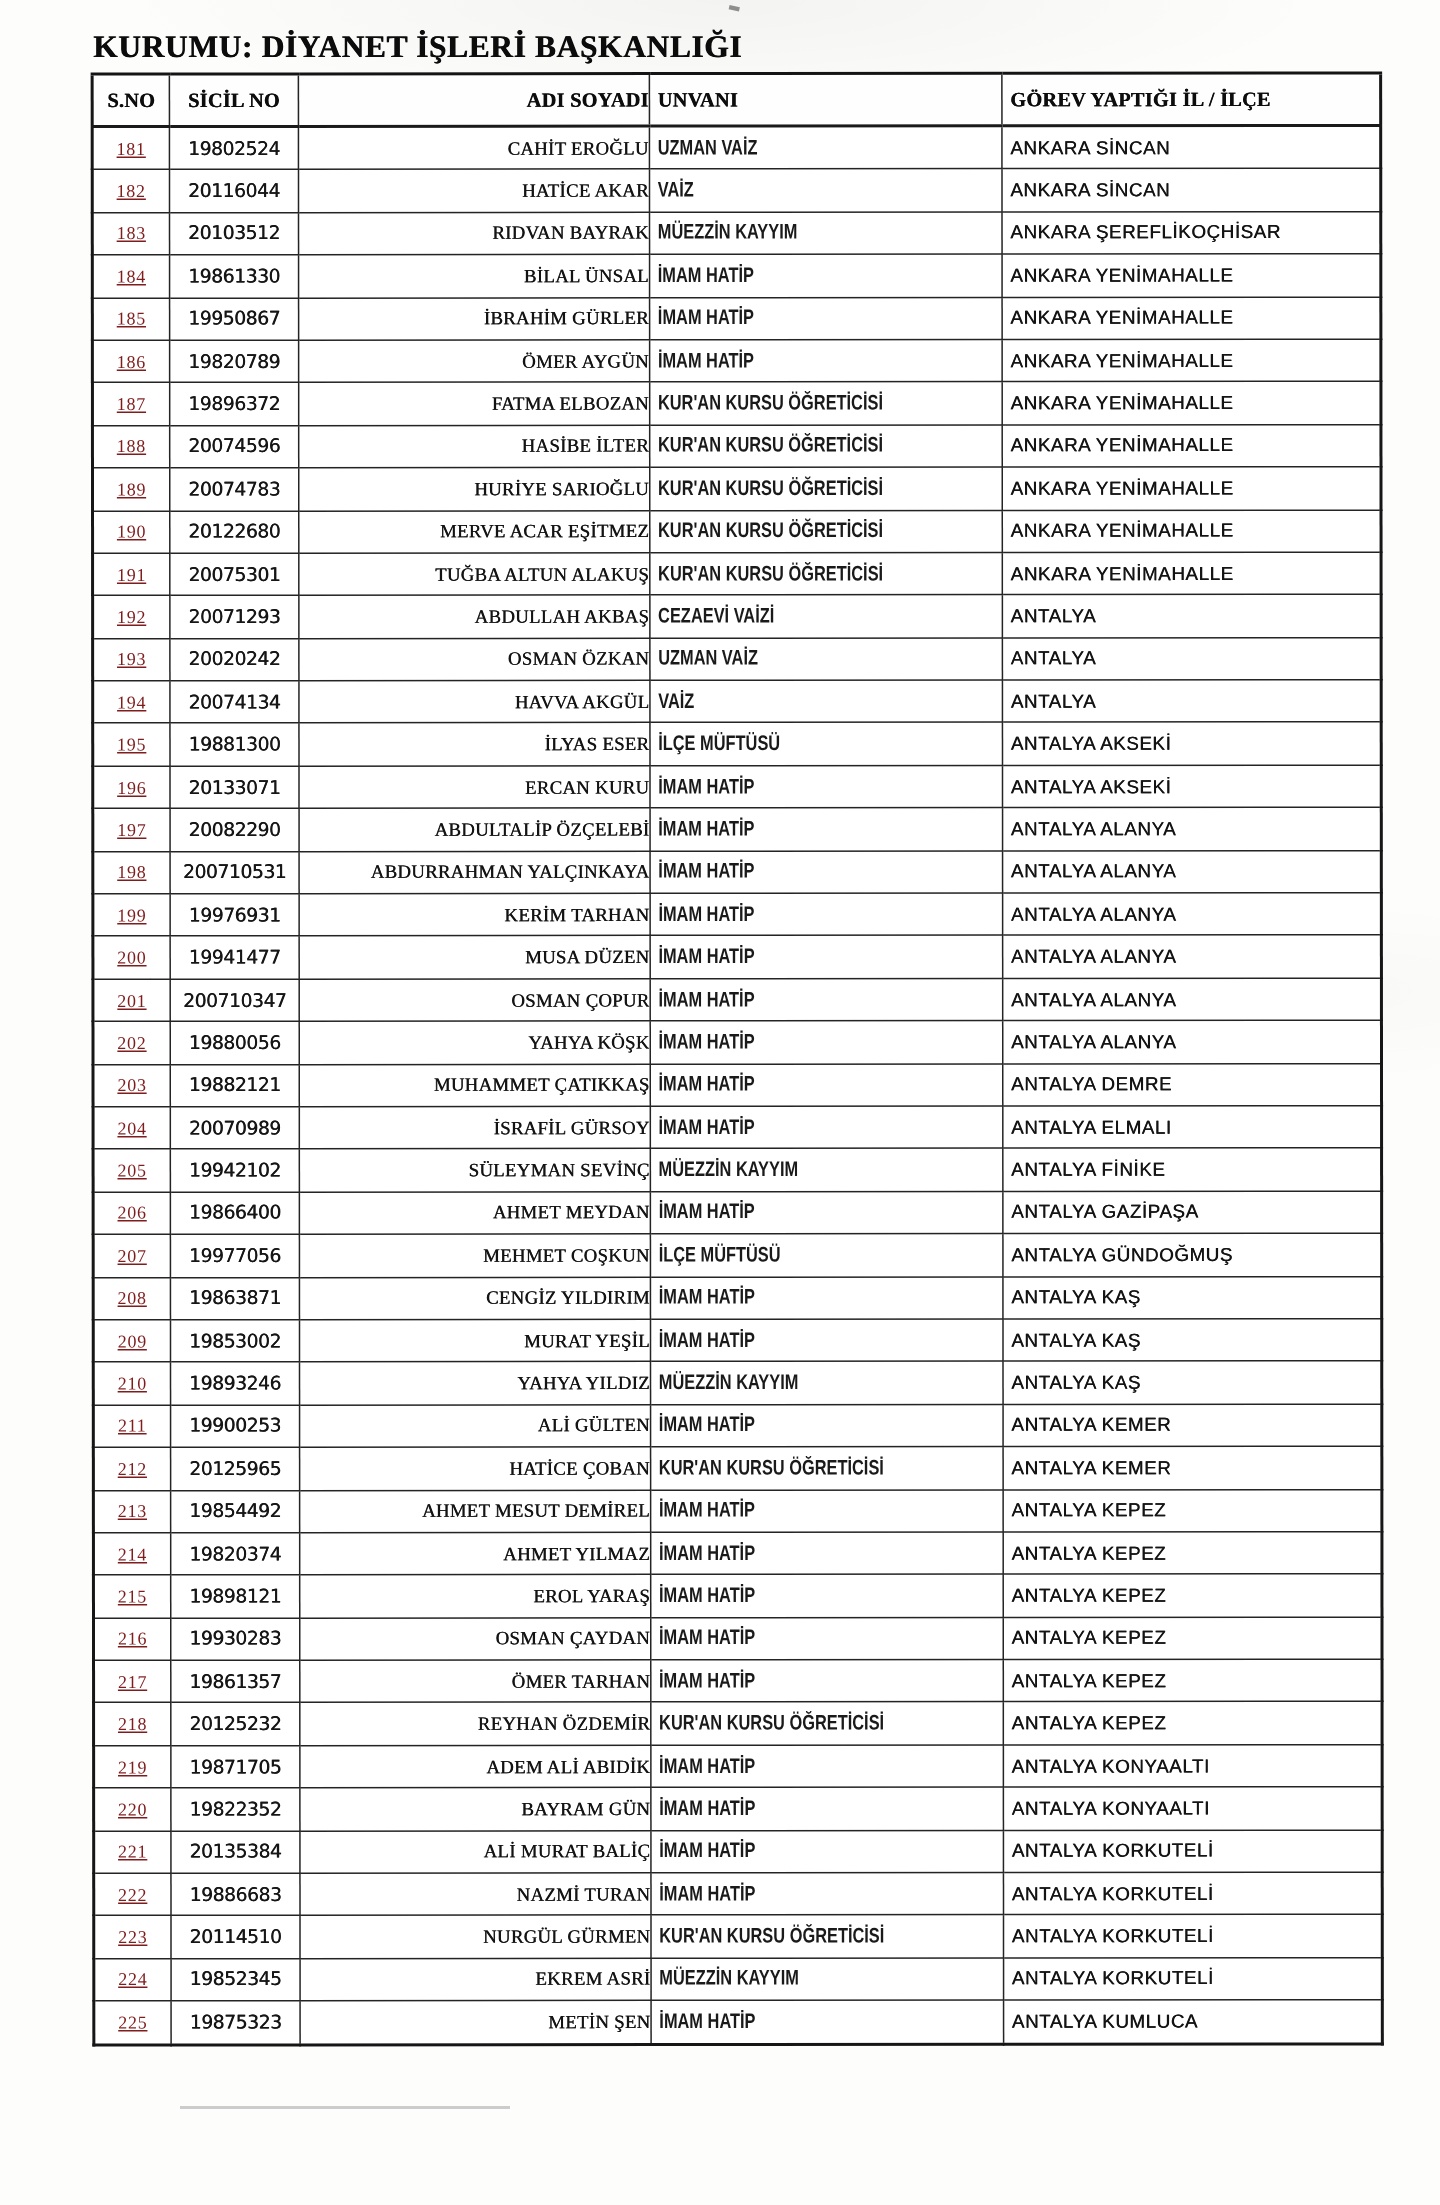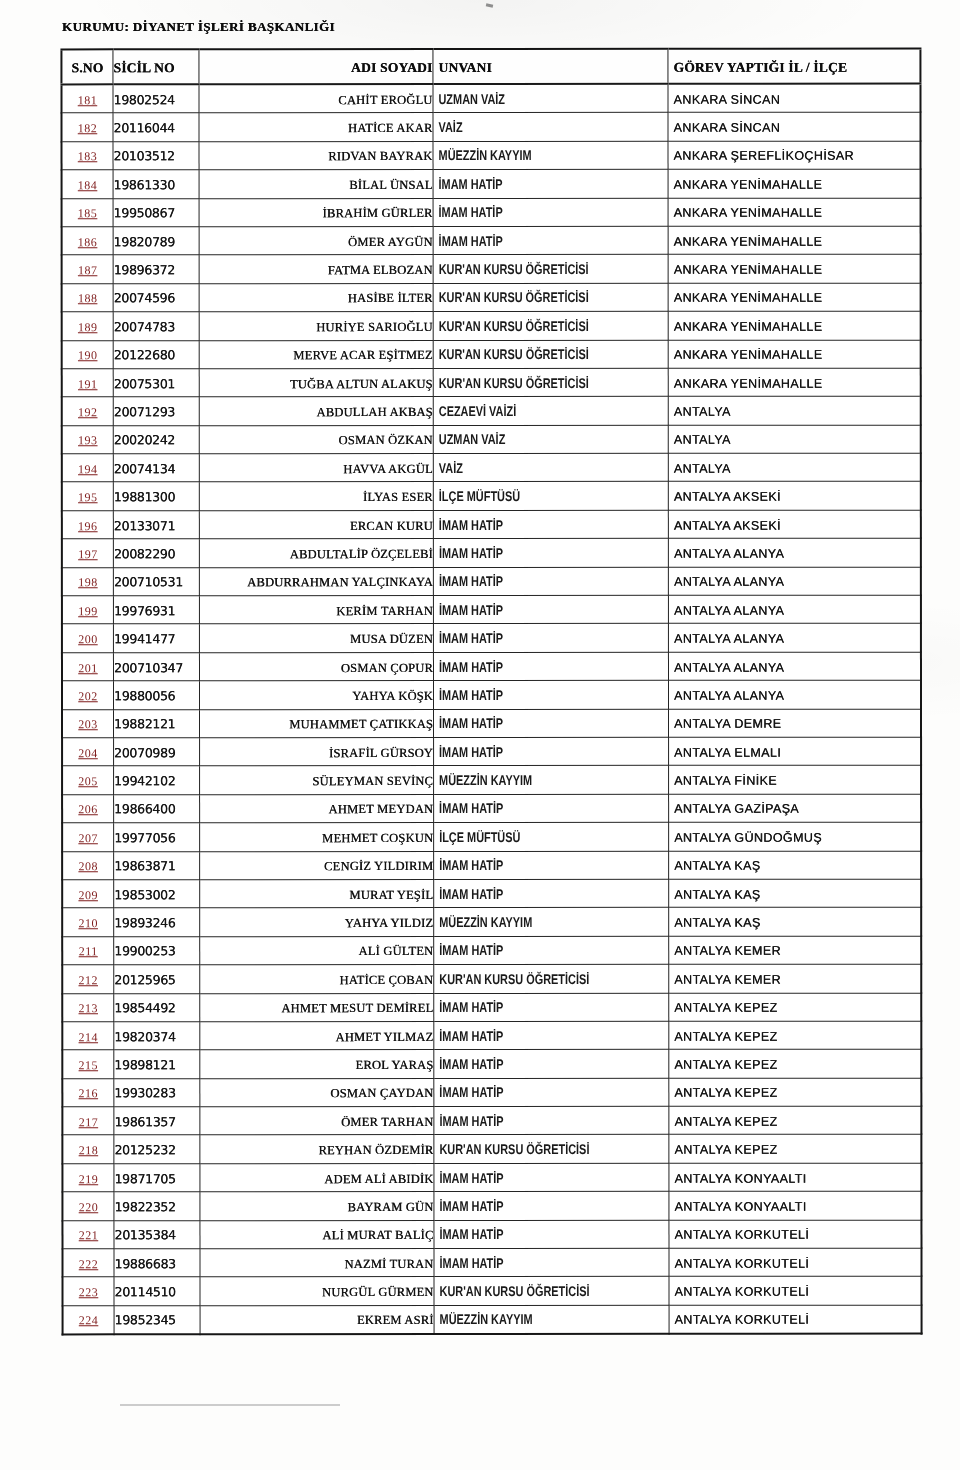--- a/index.html
+++ b/index.html
@@ -19,21 +19,21 @@
   .sheet::before{
     content:"";
     position:absolute;inset:0;
     background:
       radial-gradient(ellipse 60% 8% at 50% 0%, rgba(0,0,0,0.04), transparent 70%),
       radial-gradient(ellipse 40% 6% at 90% 45%, rgba(0,0,0,0.02), transparent 70%);
     pointer-events:none;
   }
   .doc-title{
     position:absolute;left:62px;top:19px;
-    font-size:13px;font-weight:700;
+    font-size:21px;font-weight:700;
     letter-spacing:0.4px;
     color:#0c0c0c;
     text-shadow:0.35px 0 0 #0c0c0c;
     white-space:nowrap;
   }
   table.roster{
     position:absolute;left:61px;top:48px;
     width:838px;
     border-collapse:collapse;
     table-layout:fixed;
@@ -50,21 +50,21 @@
     box-shadow:0 2px 0 rgba(30,30,30,0.14);
   }
   .roster th{
     height:33px;
     border-top:2.6px solid #141414;
     border-bottom:2.1px solid #1a1a1a;
     background:#fefefe;
   }
   .roster td{height:27.4px;}
   .c0{width:50px;text-align:center;margin-left:37px;}
-  .c1{width:85px;text-align:left;}
+  .c1{width:85px;text-align:center;}
   .c2{width:228px;text-align:right;}
   .c3{width:229px;text-align:left;}
   .c4{width:246px;text-align:left;}
   td.c2,td.c3,td.c4,th.c2,th.c3,th.c4{padding-left:5px;}
   .cell-text{
     display:inline-block;
     white-space:nowrap;
     line-height:1;
   }
   th .cell-text{
@@ -434,15 +434,22 @@
           <td class="c3"><span class="cell-text">KUR'AN KURSU ÖĞRETİCİSİ</span></td>
           <td class="c4"><span class="cell-text">ANTALYA KORKUTELİ</span></td>
         </tr>
         <tr>
           <td class="c0"><span class="cell-text">224</span></td>
           <td class="c1"><span class="cell-text">19852345</span></td>
           <td class="c2"><span class="cell-text">EKREM ASRİ</span></td>
           <td class="c3"><span class="cell-text">MÜEZZİN KAYYIM</span></td>
           <td class="c4"><span class="cell-text">ANTALYA KORKUTELİ</span></td>
         </tr>
+        <tr>
+          <td class="c0"><span class="cell-text">225</span></td>
+          <td class="c1"><span class="cell-text">19875323</span></td>
+          <td class="c2"><span class="cell-text">METİN ŞEN</span></td>
+          <td class="c3"><span class="cell-text">İMAM HATİP</span></td>
+          <td class="c4"><span class="cell-text">ANTALYA KUMLUCA</span></td>
+        </tr>
       </tbody>
   </table>
 </div>
 
 </body></html>

